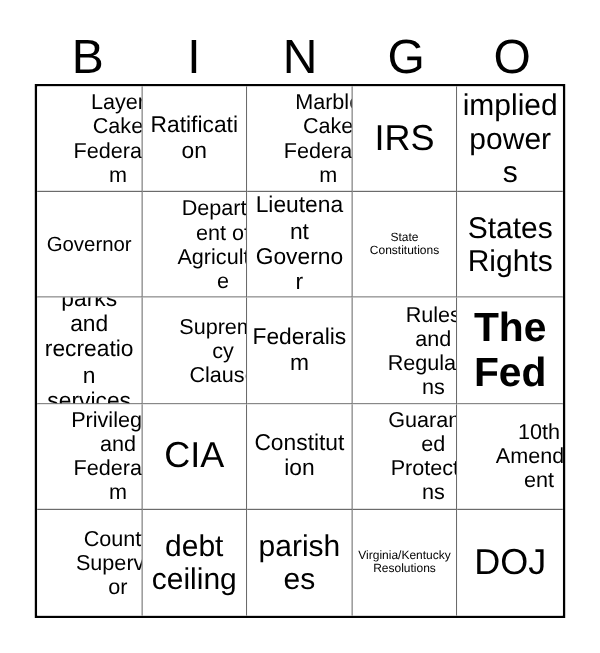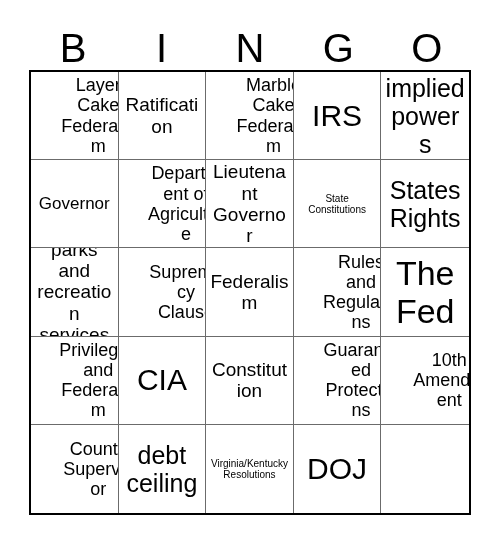--- a/index.html
+++ b/index.html
@@ -81,21 +81,21 @@
     word-wrap: break-word;
   }
 
   
   .size-xs   { font-size: 10px; }
   .size-sm   { font-size: 18px; margin-left: 48px; }
   .size-md   { font-size: 19px; }
   .size-lg   { font-size: 17px; }
   .size-xl   { font-size: 25px; }
   .size-xxl  { font-size: 30px; }
-  .size-huge { font-size: 34px; }
+  .size-huge { font-size: 34px; font-weight: bold; }
 </style>
 </head>
 <body>
 
 <div id="card-root">
 
   <div id="bingo-header">
     <div class="header-letter">B</div>
     <div class="header-letter">I</div>
     <div class="header-letter">N</div>
@@ -164,20 +164,23 @@
       <div class="bingo-cell">
         <span class="cell-text size-sm">10th Amendment</span>
       </div>
       <div class="bingo-cell">
         <span class="cell-text size-sm">County Supervisor</span>
       </div>
       <div class="bingo-cell">
         <span class="cell-text size-xl">debt ceiling</span>
       </div>
       <div class="bingo-cell">
+        <span class="cell-text size-xl">parishes</span>
+      </div>
+      <div class="bingo-cell">
         <span class="cell-text size-xs">Virginia/Kentucky Resolutions</span>
       </div>
       <div class="bingo-cell">
         <span class="cell-text size-xxl">DOJ</span>
       </div>
     </div>
 
 </div>
 
 </body></html>

